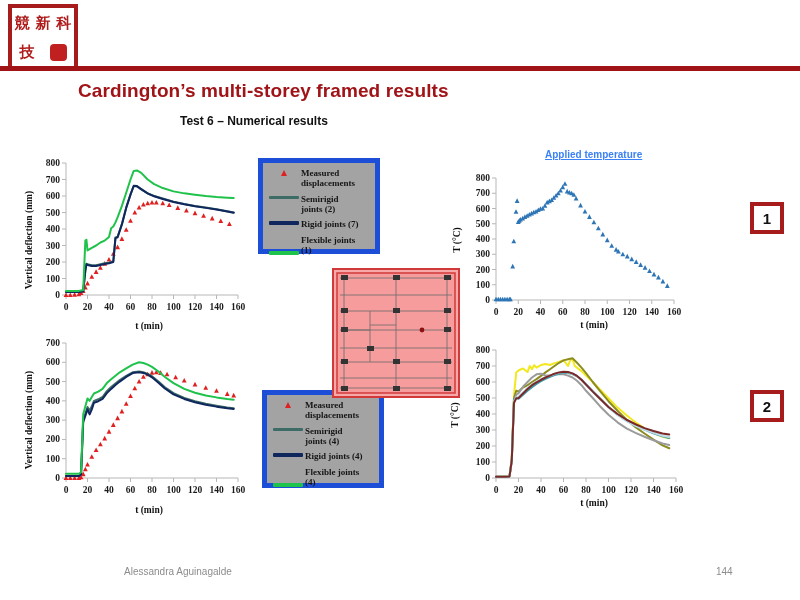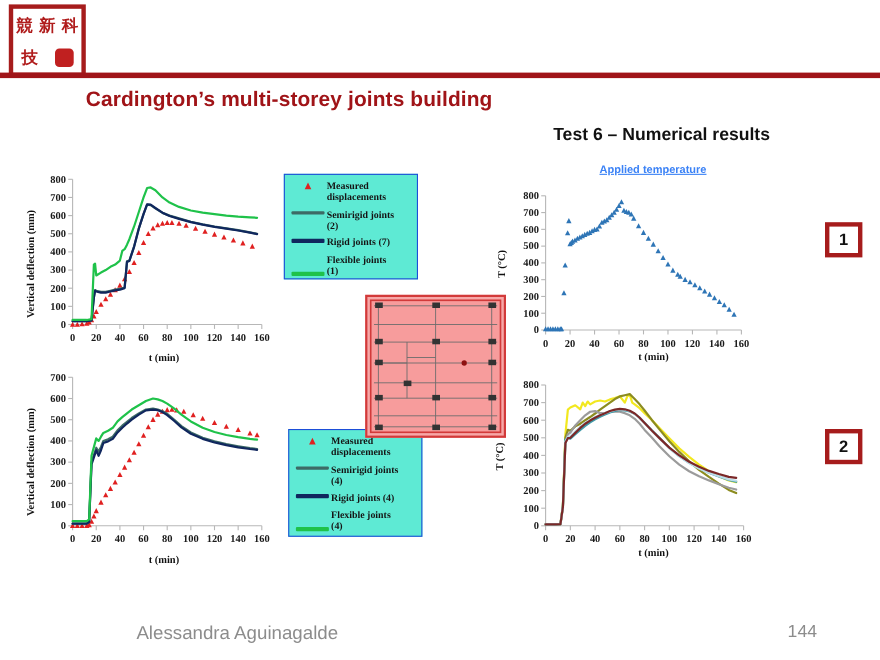--- a/index.html
+++ b/index.html
@@ -21,35 +21,35 @@
   #logo-seal .g{
     font-family:"DejaVu Sans", sans-serif;
     color:#b01c1c;font-weight:bold;line-height:1;
   }
   #slide-title{
     position:absolute;left:78px;top:80px;width:660px;
     color:#a01418;font-size:19px;font-weight:bold;letter-spacing:0.1px;
   }
   #slide-subtitle{
     position:absolute;left:180px;top:114px;width:520px;
-    color:#111111;font-size:16px;font-weight:bold;text-align:right;
+    color:#111111;font-size:12px;font-weight:bold;text-align:left;
   }
   
   .chart{position:absolute;}
   .axis-title{
     position:absolute;font-family:"Liberation Serif", serif;
     font-size:9.5px;font-weight:bold;color:#111;white-space:nowrap;text-align:center;
   }
   .axis-title.vert{
     transform:rotate(-90deg);transform-origin:left top;
   }
   .chart-svg{position:absolute;left:0;top:0;overflow:visible;}
   
   .legend{
-    position:absolute;border:1px solid #1d4ed8;background:#5eead4;
+    position:absolute;border:5px solid #1d4ed8;background:#a3a3a3;
     box-sizing:border-box;padding:5px 16px 5px 4px;
   }
   .legend-row{display:flex;align-items:flex-start;margin-bottom:5px;}
   .legend-row:last-child{margin-bottom:0;align-items:flex-end;}
   .lg-key{width:34px;flex:0 0 34px;display:flex;align-items:center;justify-content:center;padding-top:2px;}
   .lg-line{width:30px;height:3px;border-radius:1px;}
   .lg-tri{width:0;height:0;border-left:3.5px solid transparent;border-right:3.5px solid transparent;border-bottom:6px solid #e02020;}
   .lg-text{
     font-family:"Liberation Serif", serif;font-size:9px;font-weight:bold;
     color:#151515;line-height:1.15;
@@ -67,43 +67,43 @@
     font-size:15px;font-weight:bold;color:#111;
   }
   
   #applied-temp-title{
     position:absolute;left:545px;top:149px;
     font-size:10px;font-weight:bold;color:#3b82f6;
     text-decoration:underline;white-space:nowrap;
   }
   
   #footer-author{
-    position:absolute;left:124px;top:566px;font-size:17px;color:#8c8c8c;
+    position:absolute;left:124px;top:566px;font-size:10px;color:#8c8c8c;
   }
   #footer-page{
-    position:absolute;left:716px;top:566px;font-size:16px;color:#8c8c8c;
+    position:absolute;left:716px;top:566px;font-size:10px;color:#8c8c8c;
   }
 </style>
 </head>
 <body>
 
 <div id="logo-seal">
   <div class="glyph-row" style="height:30px;">
     <span class="g" style="font-size:15px;">競</span>
     <span class="g" style="font-size:15px;">新</span>
     <span class="g" style="font-size:15px;">科</span>
   </div>
   <div class="glyph-row" style="height:28px;">
     <span class="g" style="font-size:15px;">技</span>
     <span style="display:inline-block;width:17px;height:17px;border-radius:4px;background:#c02020;"></span>
   </div>
 </div>
 <div id="header-rule"></div>
 
-<div id="slide-title">Cardington’s multi-storey joints building</div>
+<div id="slide-title">Cardington’s multi-storey framed results</div>
 <div id="slide-subtitle">Test 6 – Numerical results</div>
 
 <div class="chart" id="chart-1" style="left:14px;top:155px;width:235px;height:180px;">
   <div class="axis-title vert" style="left:10px;top:160px;width:150px;">Vertical deflection (mm)</div>
   <div class="axis-title" style="left:55px;top:166px;width:160px;">t (min)</div>
   <svg class="chart-svg" id="svg-1" width="235" height="180">
       <line x1="52" y1="8" x2="52" y2="140" stroke="#b7b7b7" stroke-width="1"></line>
       <line x1="52" y1="140" x2="224" y2="140" stroke="#b7b7b7" stroke-width="1"></line>
       <line x1="48" y1="140" x2="52" y2="140" stroke="#b7b7b7" stroke-width="1"></line>
       <text x="46" y="143" text-anchor="end" font-family="Liberation Serif, serif" font-size="9.5" font-weight="bold" fill="#1a1a1a">0</text>

